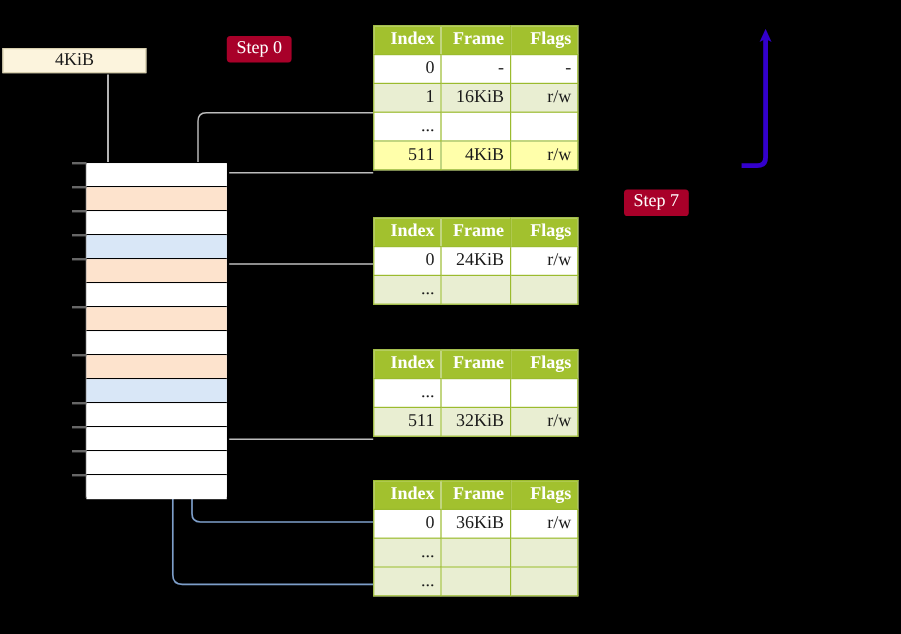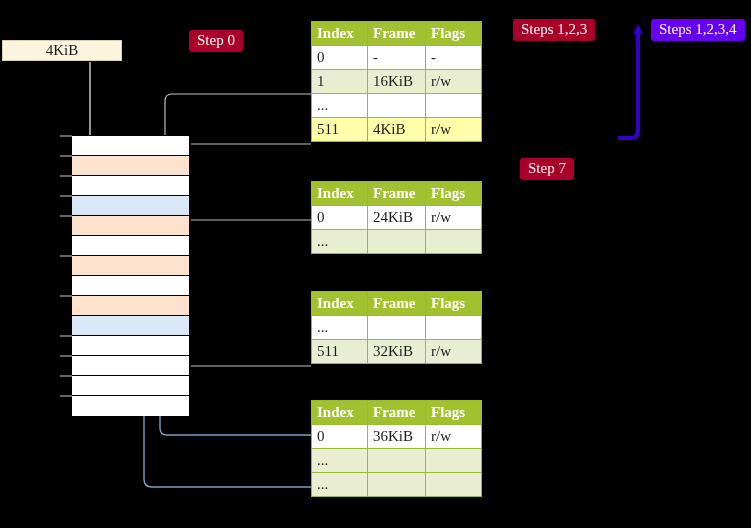--- a/index.html
+++ b/index.html
@@ -51,21 +51,21 @@
     background: #ffffff;
     box-sizing: border-box;
     table-layout: fixed;
   }
   .ptable th, .ptable td {
     border: 1px solid #9bbb2e;
     font-family: "Liberation Serif", "DejaVu Serif", serif;
     font-size: 15px;
     line-height: 17px;
     padding: 3px 5px;
-    text-align: left;
+    text-align: right;
     height: 18px;
     box-sizing: border-box;
     color: #1a1a1a;
     overflow: hidden;
     white-space: nowrap;
   }
   .ptable th {
     background: #a2c12e;
     color: #ffffff;
     font-weight: bold;
@@ -162,27 +162,21 @@
   </svg>
 
   <div class="kib-box" style="left:2px; top:40px; width:120px; height:21px;">
     <span>4KiB</span>
   </div>
 
   <div class="badge badge-crimson" style="left:189px; top:30px;">
     <span>Step 0</span>
   </div>
 
-  <div class="badge badge-crimson" style="left:513px; top:19px;">
-    <span>Steps 1,2,3</span>
-  </div>
-
-  <div class="badge badge-purple" style="left:651px; top:19px;">
-    <span>Steps 1,2,3,4</span>
-  </div>
+
 
   <div class="badge badge-crimson" style="left:520px; top:158px;">
     <span>Step 7</span>
   </div>
 
   <div id="memcol">
       <div class="memrow white" style="top: 0px;"></div>
       <div class="memrow orange" style="top: 20px;"></div>
       <div class="memrow white" style="top: 40px;"></div>
       <div class="memrow blue" style="top: 60px;"></div>

